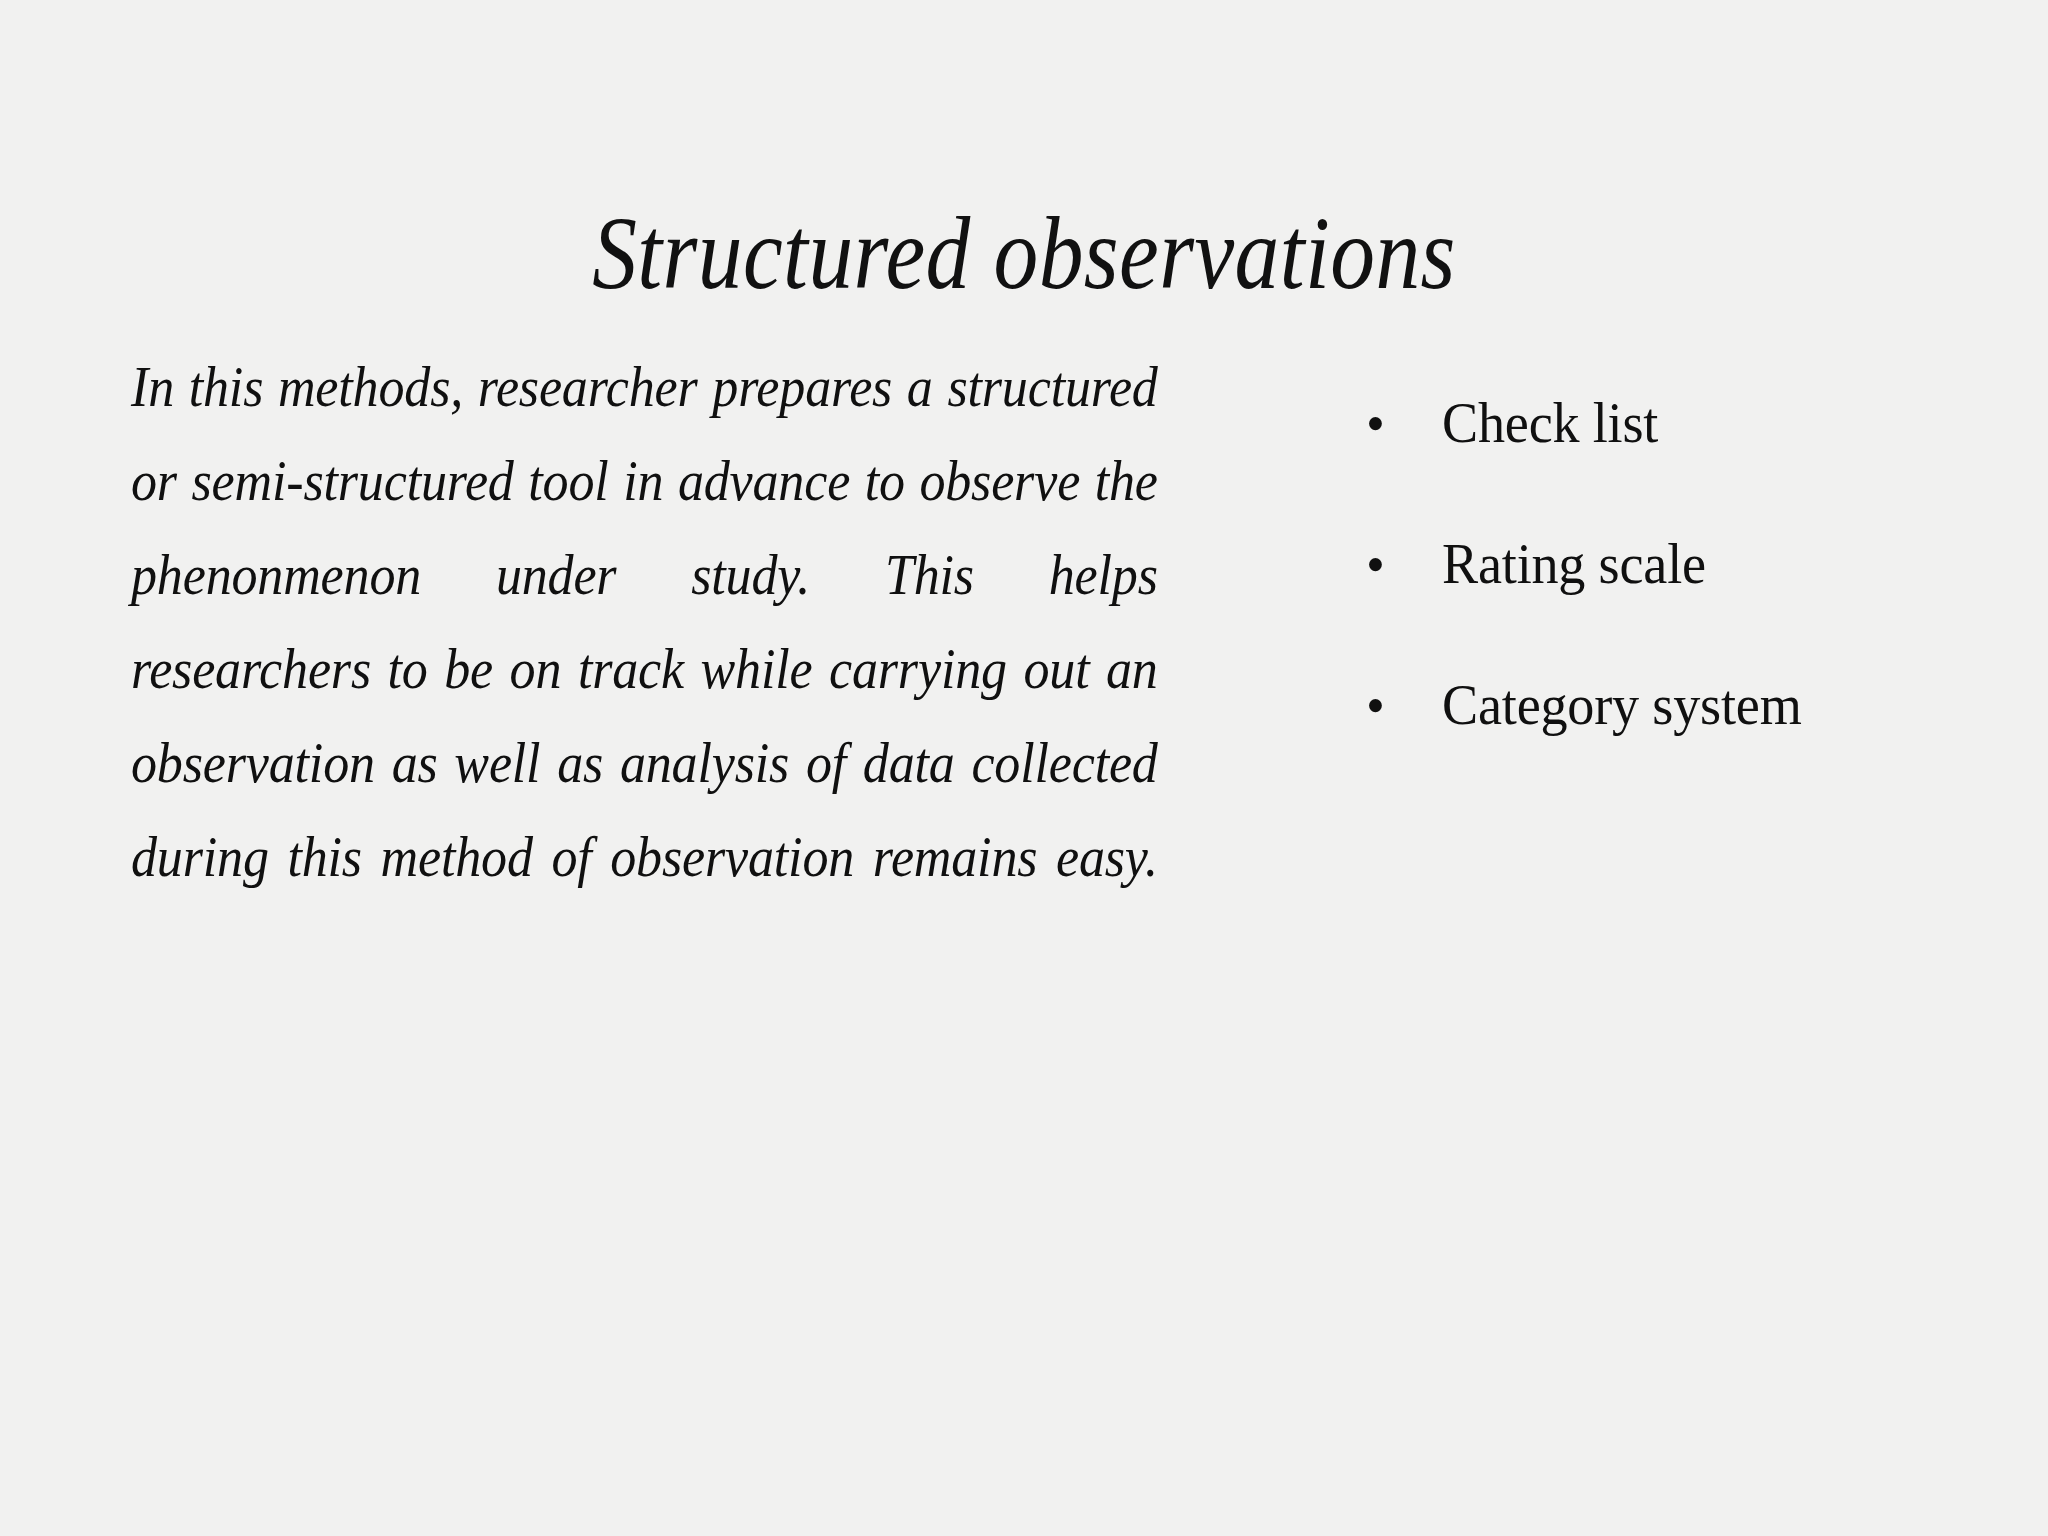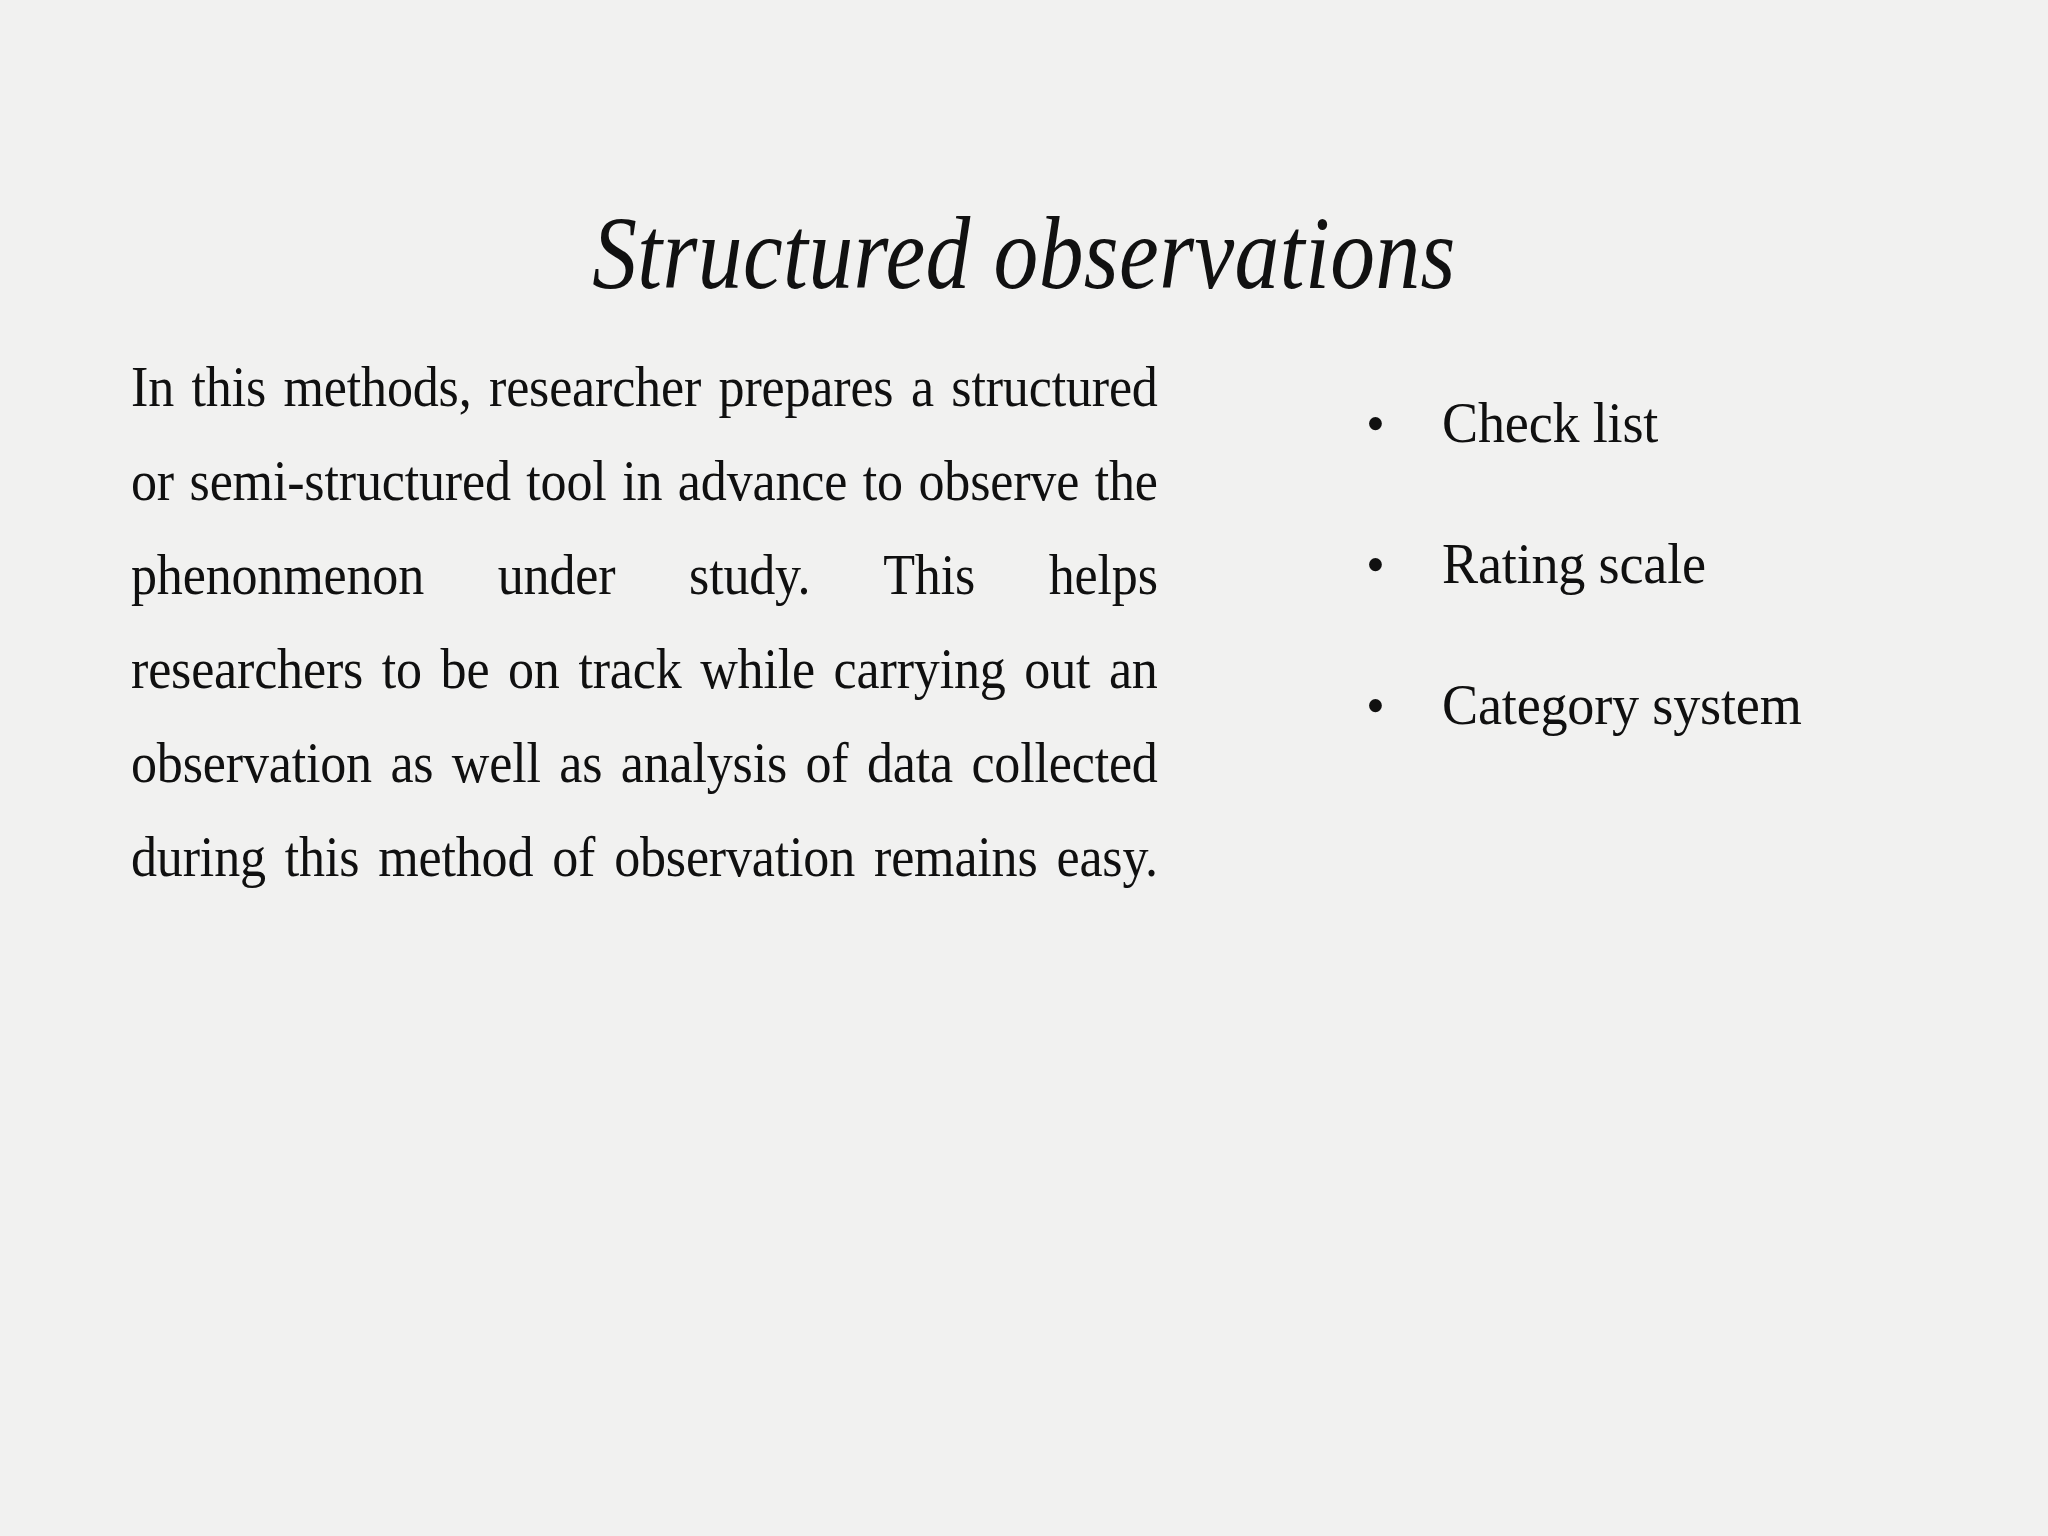--- a/index.html
+++ b/index.html
@@ -43,20 +43,21 @@
     transform-origin: 50% 50%;
     white-space: nowrap;
   }
 
   
   #body-column {
     position: absolute;
     left: 131px;
     top: 340px;
     width: 1026px;
+    font-style: italic;
   }
 
   #body-paragraph {
     margin: 0;
     text-align: justify;
     text-justify: inter-word;
     font-family: "Liberation Serif", "DejaVu Serif", serif;
     font-size: 56px;
     line-height: 94px;
     letter-spacing: -0.2px;

